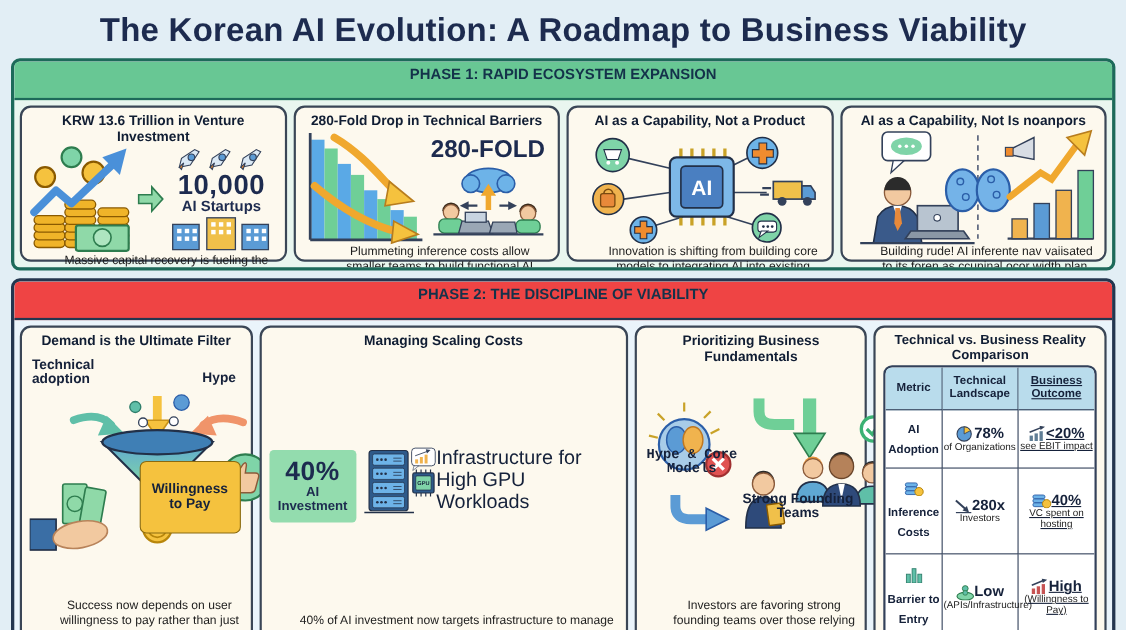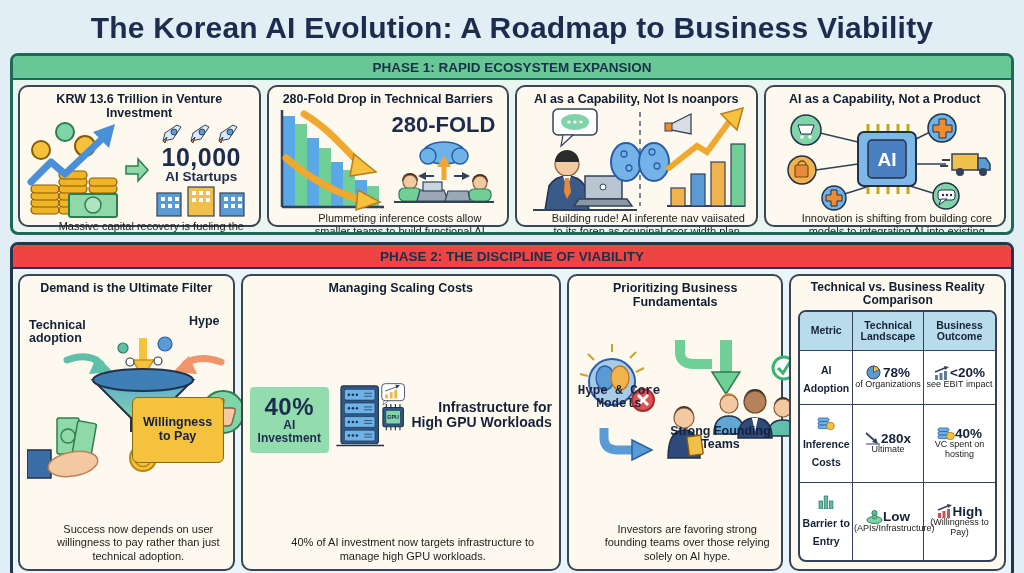--- a/index.html
+++ b/index.html
@@ -13,21 +13,21 @@
     text-align:center; font-size:30px; font-weight:bold; color:#1d2b4f;
     margin:11px 8px 8px; letter-spacing:.2px;
   }
   .phase {
     margin:0 10px 7px; border-radius:8px; overflow:hidden;
     border:3px solid #1d6a5a; background:#e9f6ef;
   }
   .phase.p2 { border-color:#24364f; background:#eaf4fb; }
   .phase-banner {
     text-align:center; font-weight:bold; font-size:13.5px; color:#14324a;
-    padding:4px 0 3px; border-bottom:2.5px solid #1d6a5a; background:#68c794;
+    padding:4px 0 14px; border-bottom:2.5px solid #1d6a5a; background:#68c794;
   }
   .phase.p2 .phase-banner { background:#ef4444; border-bottom-color:#24364f; }
   .cards { display:flex; gap:6px; padding:5px; }
   .card {
     flex:1 1 0; background:#fdf9ee; border:2px solid #3a4656; border-radius:10px;
     padding:5px 7px; display:flex; flex-direction:column; position:relative;
   }
   .p1 .card { height:142px; }
   .p2 .card { height:297px; }
   .card-title { font-size:12.5px; font-weight:bold; text-align:center; line-height:1.12; color:#101d33; }
@@ -51,30 +51,30 @@
     font-size:12.5px; font-weight:bold; text-align:center; padding:18px 6px; line-height:1.1;
     color:#15213a; width:92px;
   }
   
   .m-row { display:flex; gap:4px; align-items:flex-start; width:100%; justify-content:center; }
   .invest-box {
     background:#93dcae; border-radius:4px; text-align:center; padding:8px 8px; margin-top:30px;
   }
   .invest-box .big-stat { font-size:24px; }
   .invest-box .stat-sub { font-size:12px; }
-  .infra-label { font-size:14px; font-weight:bold; text-align:right; line-height:1.1; margin:1px 0 2px; }
+  .infra-label { font-size:18px; font-weight:normal; text-align:left; line-height:1.1; margin:1px 0 2px; }
   .m-right { display:flex; flex-direction:row; align-items:center; }
 
   
   .cmp-wrap { padding:2px 0; flex:1; display:flex; }
   table.cmp { width:100%; border-collapse:separate; border-spacing:0; background:#fff;
     border:2px solid #33415a; border-radius:8px; overflow:hidden; table-layout:fixed; }
   .cmp th { background:#b9dcec; font-size:10.5px; font-weight:bold; padding:3px 1px; line-height:1.1; }
   .cmp th, .cmp td { border-right:1.5px solid #33415a; border-bottom:1.5px solid #33415a; text-align:center; vertical-align:middle; }
-  .cmp th:last-child, .cmp td:last-child { border-right:none; }
+  .cmp th:last-child, .cmp td:last-child { border-right:none;text-decoration:underline; }
   .cmp tr:last-child td { border-bottom:none; }
   .cmp td { padding:2px 1px; }
   .cmp .metric { font-size:10.5px; font-weight:bold; line-height:1.1; }
   .valline { display:flex; align-items:center; justify-content:center; gap:0; }
   .val { font-size:13.5px; font-weight:bold; color:#15213a; line-height:1; }
   .sub { font-size:9px; color:#222; line-height:1.1; display:block; }
   .cmp col.c-metric { width:27%; }
 </style>
 </head>
 <body>
@@ -214,20 +214,77 @@
               <polygon points="78,53 58,53 55,63 80,63" fill="#9aa7b5" stroke="#33415a" stroke-width="1.2"></polygon>
               <line x1="4" y1="64" x2="104" y2="64" stroke="#33415a" stroke-width="2"></line>
             </svg>
           </div>
         </div>
       </div>
       <div class="caption">Plummeting inference costs allow smaller teams to build functional AI products quickly.</div>
     </div>
 
     <div class="card">
+      <div class="card-title">AI as a Capability, Not a Product</div>
+      <div class="illus">
+        <svg width="222" height="106" viewBox="0 0 222 106">
+          <g stroke="#33415a" stroke-width="1.5">
+            <line x1="84" y1="36" x2="46" y2="27"></line>
+              <line x1="84" y1="58" x2="42" y2="64"></line>
+            <line x1="96" y1="80" x2="64" y2="90"></line>
+              <line x1="140" y1="34" x2="158" y2="25"></line>
+            <line x1="140" y1="58" x2="172" y2="58"></line>
+              <line x1="136" y1="80" x2="162" y2="88"></line>
+          </g>
+          <g stroke="#c9a227" stroke-width="3">
+            <line x1="94" y1="18" x2="94" y2="27"></line>
+              <line x1="104" y1="18" x2="104" y2="27"></line>
+              <line x1="114" y1="18" x2="114" y2="27"></line>
+              <line x1="124" y1="18" x2="124" y2="27"></line>
+              <line x1="134" y1="18" x2="134" y2="27"></line>
+            <line x1="94" y1="79" x2="94" y2="88"></line>
+              <line x1="104" y1="79" x2="104" y2="88"></line>
+              <line x1="114" y1="79" x2="114" y2="88"></line>
+              <line x1="124" y1="79" x2="124" y2="88"></line>
+              <line x1="134" y1="79" x2="134" y2="88"></line>
+          </g>
+          <rect x="84" y="26" width="58" height="54" rx="6" fill="#7db8e8" stroke="#223048" stroke-width="2"></rect>
+          <rect x="94" y="34" width="38" height="38" rx="4" fill="#4a7fc1" stroke="#223048" stroke-width="1.5"></rect>
+          <text x="113" y="60" text-anchor="middle" font-size="19" font-weight="bold" fill="#ffffff">AI</text>
+          <circle cx="32" cy="24" r="15" fill="#7fd4a8" stroke="#223048" stroke-width="1.5"></circle>
+          <polygon points="24,19 40,19 37,28 27,28" fill="#ffffff" stroke="#223048" stroke-width="1"></polygon>
+          <circle cx="28" cy="31" r="1.8" fill="#ffffff"></circle>
+            <circle cx="36" cy="31" r="1.8" fill="#ffffff"></circle>
+          <circle cx="28" cy="64" r="14" fill="#f0b34e" stroke="#223048" stroke-width="1.5"></circle>
+          <rect x="21" y="59" width="13" height="12" rx="2" fill="#e8893a" stroke="#7a4a10" stroke-width="1.2"></rect>
+          <path d="M24,59 a4,4 0 0 1 8,0" fill="none" stroke="#7a4a10" stroke-width="1.5"></path>
+          <circle cx="60" cy="92" r="12" fill="#6db3e8" stroke="#223048" stroke-width="1.5"></circle>
+          <path d="M57,84 h6 v5 h5 v6 h-5 v5 h-6 v-5 h-5 v-6 h5 z" fill="#f08c2e" stroke="#223048" stroke-width="1"></path>
+          <circle cx="168" cy="22" r="14" fill="#6db3e8" stroke="#223048" stroke-width="1.5"></circle>
+          <path d="M165,13 h7 v6 h6 v7 h-6 v6 h-7 v-6 h-6 v-7 h6 z" fill="#f08c2e" stroke="#223048" stroke-width="1"></path>
+          <g>
+            <line x1="168" y1="54" x2="176" y2="54" stroke="#33415a" stroke-width="2"></line>
+            <line x1="166" y1="60" x2="174" y2="60" stroke="#33415a" stroke-width="2"></line>
+            <rect x="178" y="48" width="26" height="16" fill="#f0c04a" stroke="#33415a" stroke-width="1.5"></rect>
+            <polygon points="204,52 212,52 216,58 216,64 204,64" fill="#5b9bd5" stroke="#33415a" stroke-width="1.5"></polygon>
+            <circle cx="186" cy="66" r="4" fill="#33415a"></circle>
+              <circle cx="209" cy="66" r="4" fill="#33415a"></circle>
+          </g>
+          <circle cx="172" cy="90" r="13" fill="#7fd4a8" stroke="#223048" stroke-width="1.5"></circle>
+          <rect x="164" y="84" width="17" height="10" rx="3" fill="#ffffff" stroke="#223048" stroke-width="1"></rect>
+          <polygon points="167,93 173,93 165,99" fill="#ffffff" stroke="#223048" stroke-width="1"></polygon>
+          <circle cx="169" cy="89" r="1.2" fill="#223048"></circle>
+            <circle cx="173" cy="89" r="1.2" fill="#223048"></circle>
+            <circle cx="177" cy="89" r="1.2" fill="#223048"></circle>
+        </svg>
+      </div>
+      <div class="caption">Innovation is shifting from building core models to integrating AI into existing services.</div>
+    </div>
+
+    <div class="card">
       <div class="card-title">AI as a Capability, Not Is noanpors</div>
       <div class="illus">
         <svg width="222" height="106" viewBox="0 0 222 106">
           <rect x="28" y="3" width="44" height="26" rx="5" fill="#ffffff" stroke="#33415a" stroke-width="1.5"></rect>
           <ellipse cx="50" cy="16" rx="14" ry="8" fill="#7fd4a8"></ellipse>
           <circle cx="44" cy="16" r="1.6" fill="#ffffff"></circle>
             <circle cx="50" cy="16" r="1.6" fill="#ffffff"></circle>
             <circle cx="56" cy="16" r="1.6" fill="#ffffff"></circle>
           <polygon points="38,29 48,29 36,40" fill="#ffffff" stroke="#33415a" stroke-width="1.2"></polygon>
           <line x1="115" y1="6" x2="115" y2="100" stroke="#55607a" stroke-width="1.5" stroke-dasharray="5,4"></line>
@@ -255,77 +312,20 @@
           <line x1="142" y1="100" x2="220" y2="100" stroke="#33415a" stroke-width="2"></line>
           <rect x="146" y="82" width="14" height="18" fill="#f0b34e" stroke="#33415a" stroke-width="1.2"></rect>
           <rect x="166" y="68" width="14" height="32" fill="#5b9bd5" stroke="#33415a" stroke-width="1.2"></rect>
           <rect x="186" y="56" width="14" height="44" fill="#f0b34e" stroke="#33415a" stroke-width="1.2"></rect>
           <rect x="206" y="38" width="14" height="62" fill="#6fcf97" stroke="#33415a" stroke-width="1.2"></rect>
           <polyline points="144,62 172,40 182,46 204,16" fill="none" stroke="#f0a82e" stroke-width="6" stroke-linecap="round"></polyline>
           <polygon points="196,8 218,2 212,24" fill="#f5c23e" stroke="#b87d1e" stroke-width="1.5"></polygon>
         </svg>
       </div>
       <div class="caption">Building rude! AI inferente nav vaiisated to its foren as ccuninal ocor width plan.</div>
-    </div>
-
-    <div class="card">
-      <div class="card-title">AI as a Capability, Not a Product</div>
-      <div class="illus">
-        <svg width="222" height="106" viewBox="0 0 222 106">
-          <g stroke="#33415a" stroke-width="1.5">
-            <line x1="84" y1="36" x2="46" y2="27"></line>
-              <line x1="84" y1="58" x2="42" y2="64"></line>
-            <line x1="96" y1="80" x2="64" y2="90"></line>
-              <line x1="140" y1="34" x2="158" y2="25"></line>
-            <line x1="140" y1="58" x2="172" y2="58"></line>
-              <line x1="136" y1="80" x2="162" y2="88"></line>
-          </g>
-          <g stroke="#c9a227" stroke-width="3">
-            <line x1="94" y1="18" x2="94" y2="27"></line>
-              <line x1="104" y1="18" x2="104" y2="27"></line>
-              <line x1="114" y1="18" x2="114" y2="27"></line>
-              <line x1="124" y1="18" x2="124" y2="27"></line>
-              <line x1="134" y1="18" x2="134" y2="27"></line>
-            <line x1="94" y1="79" x2="94" y2="88"></line>
-              <line x1="104" y1="79" x2="104" y2="88"></line>
-              <line x1="114" y1="79" x2="114" y2="88"></line>
-              <line x1="124" y1="79" x2="124" y2="88"></line>
-              <line x1="134" y1="79" x2="134" y2="88"></line>
-          </g>
-          <rect x="84" y="26" width="58" height="54" rx="6" fill="#7db8e8" stroke="#223048" stroke-width="2"></rect>
-          <rect x="94" y="34" width="38" height="38" rx="4" fill="#4a7fc1" stroke="#223048" stroke-width="1.5"></rect>
-          <text x="113" y="60" text-anchor="middle" font-size="19" font-weight="bold" fill="#ffffff">AI</text>
-          <circle cx="32" cy="24" r="15" fill="#7fd4a8" stroke="#223048" stroke-width="1.5"></circle>
-          <polygon points="24,19 40,19 37,28 27,28" fill="#ffffff" stroke="#223048" stroke-width="1"></polygon>
-          <circle cx="28" cy="31" r="1.8" fill="#ffffff"></circle>
-            <circle cx="36" cy="31" r="1.8" fill="#ffffff"></circle>
-          <circle cx="28" cy="64" r="14" fill="#f0b34e" stroke="#223048" stroke-width="1.5"></circle>
-          <rect x="21" y="59" width="13" height="12" rx="2" fill="#e8893a" stroke="#7a4a10" stroke-width="1.2"></rect>
-          <path d="M24,59 a4,4 0 0 1 8,0" fill="none" stroke="#7a4a10" stroke-width="1.5"></path>
-          <circle cx="60" cy="92" r="12" fill="#6db3e8" stroke="#223048" stroke-width="1.5"></circle>
-          <path d="M57,84 h6 v5 h5 v6 h-5 v5 h-6 v-5 h-5 v-6 h5 z" fill="#f08c2e" stroke="#223048" stroke-width="1"></path>
-          <circle cx="168" cy="22" r="14" fill="#6db3e8" stroke="#223048" stroke-width="1.5"></circle>
-          <path d="M165,13 h7 v6 h6 v7 h-6 v6 h-7 v-6 h-6 v-7 h6 z" fill="#f08c2e" stroke="#223048" stroke-width="1"></path>
-          <g>
-            <line x1="168" y1="54" x2="176" y2="54" stroke="#33415a" stroke-width="2"></line>
-            <line x1="166" y1="60" x2="174" y2="60" stroke="#33415a" stroke-width="2"></line>
-            <rect x="178" y="48" width="26" height="16" fill="#f0c04a" stroke="#33415a" stroke-width="1.5"></rect>
-            <polygon points="204,52 212,52 216,58 216,64 204,64" fill="#5b9bd5" stroke="#33415a" stroke-width="1.5"></polygon>
-            <circle cx="186" cy="66" r="4" fill="#33415a"></circle>
-              <circle cx="209" cy="66" r="4" fill="#33415a"></circle>
-          </g>
-          <circle cx="172" cy="90" r="13" fill="#7fd4a8" stroke="#223048" stroke-width="1.5"></circle>
-          <rect x="164" y="84" width="17" height="10" rx="3" fill="#ffffff" stroke="#223048" stroke-width="1"></rect>
-          <polygon points="167,93 173,93 165,99" fill="#ffffff" stroke="#223048" stroke-width="1"></polygon>
-          <circle cx="169" cy="89" r="1.2" fill="#223048"></circle>
-            <circle cx="173" cy="89" r="1.2" fill="#223048"></circle>
-            <circle cx="177" cy="89" r="1.2" fill="#223048"></circle>
-        </svg>
-      </div>
-      <div class="caption">Innovation is shifting from building core models to integrating AI into existing services.</div>
     </div>
 
   </div>
 </div>
 
 <div class="phase p2">
   <div class="phase-banner">PHASE 2: THE DISCIPLINE OF VIABILITY</div>
   <div class="cards">
 
     <div class="card">
@@ -357,21 +357,21 @@
           <circle cx="196" cy="82" r="21" fill="#7fd4a8" stroke="#2e7d4f" stroke-width="2"></circle>
           <path d="M188,90 v-11 l6,-9 q3,-3 3,1 l-1,7 h9 q4,0 3,4 l-3,11 q-1,3 -4,3 h-10 q-3,0 -3,-3 z" fill="#f2c9a0" stroke="#8a5a3a" stroke-width="1.3"></path>
           <g>
             <rect x="30" y="88" width="22" height="36" rx="2" fill="#8fd9a8" stroke="#2e7d4f" stroke-width="1.5"></rect>
             <circle cx="41" cy="106" r="7" fill="none" stroke="#2e7d4f" stroke-width="1.3"></circle>
             <rect x="48" y="92" width="19" height="33" rx="2" fill="#8fd9a8" stroke="#2e7d4f" stroke-width="1.5" transform="rotate(10 57 108)"></rect>
             <rect x="0" y="120" width="24" height="28" fill="#3a6ea5" stroke="#223048" stroke-width="1.5"></rect>
             <ellipse cx="46" cy="134" rx="25" ry="12" fill="#f2c9a0" stroke="#b8835a" stroke-width="1.5" transform="rotate(-10 46 134)"></ellipse>
           </g>
         </svg>
-        <span class="lbl" style="left:2px;top:24px;width:72px;">Technical adoption</span>
+        <span class="lbl" style="left:2px;top:8px;width:72px;">Technical adoption</span>
         <span class="lbl" style="right:6px;top:20px;">Hype</span>
         <span class="tag" style="right:2px;top:102px;">Willingness to Pay</span>
       </div>
       <div class="caption">Success now depends on user willingness to pay rather than just technical adoption.</div>
     </div>
 
     <div class="card">
       <div class="card-title">Managing Scaling Costs</div>
       <div class="illus" style="flex-direction:column;">
         <div class="m-row">
@@ -545,21 +545,21 @@
             </td>
             <td>
               <div class="valline">
                 <svg width="16" height="14" viewBox="0 0 16 14">
                       <polyline points="1,2 10,10" fill="none" stroke="#33415a" stroke-width="1.8"></polyline>
                       <polygon points="7,11 13,13 11,7" fill="#33415a"></polygon>
                       <polyline points="1,13 15,13" stroke="#33415a" stroke-width="1"></polyline>
                     </svg>
                 <span class="val">280x</span>
               </div>
-              <span class="sub">Ultimate</span>
+              <span class="sub">Investors</span>
             </td>
             <td>
               <div class="valline">
                 <svg width="18" height="14" viewBox="0 0 18 14">
                       <rect x="1" y="2" width="11" height="3.4" rx="1.7" fill="#6db3e8" stroke="#2b5ea8" stroke-width="0.8"></rect>
                       <rect x="1" y="5.6" width="11" height="3.4" rx="1.7" fill="#6db3e8" stroke="#2b5ea8" stroke-width="0.8"></rect>
                       <rect x="1" y="9.2" width="11" height="3.4" rx="1.7" fill="#6db3e8" stroke="#2b5ea8" stroke-width="0.8"></rect>
                       <circle cx="13.5" cy="10" r="3.8" fill="#f5c23e" stroke="#b8860b" stroke-width="0.9"></circle>
                     </svg>
                 <span class="val">40%</span>

